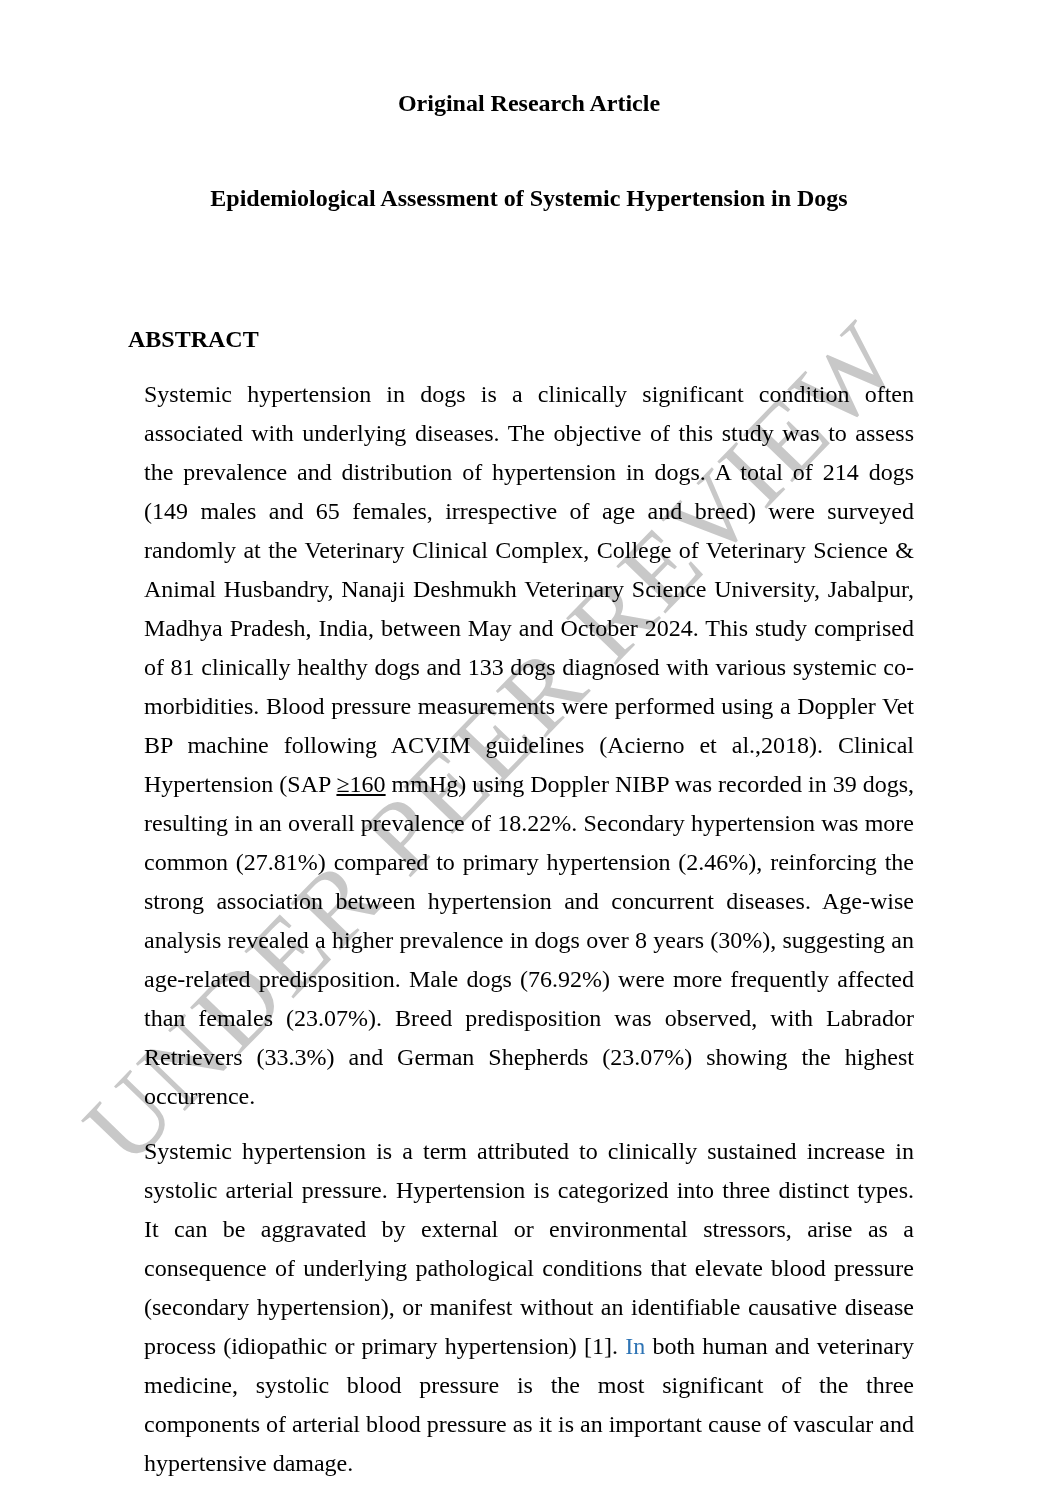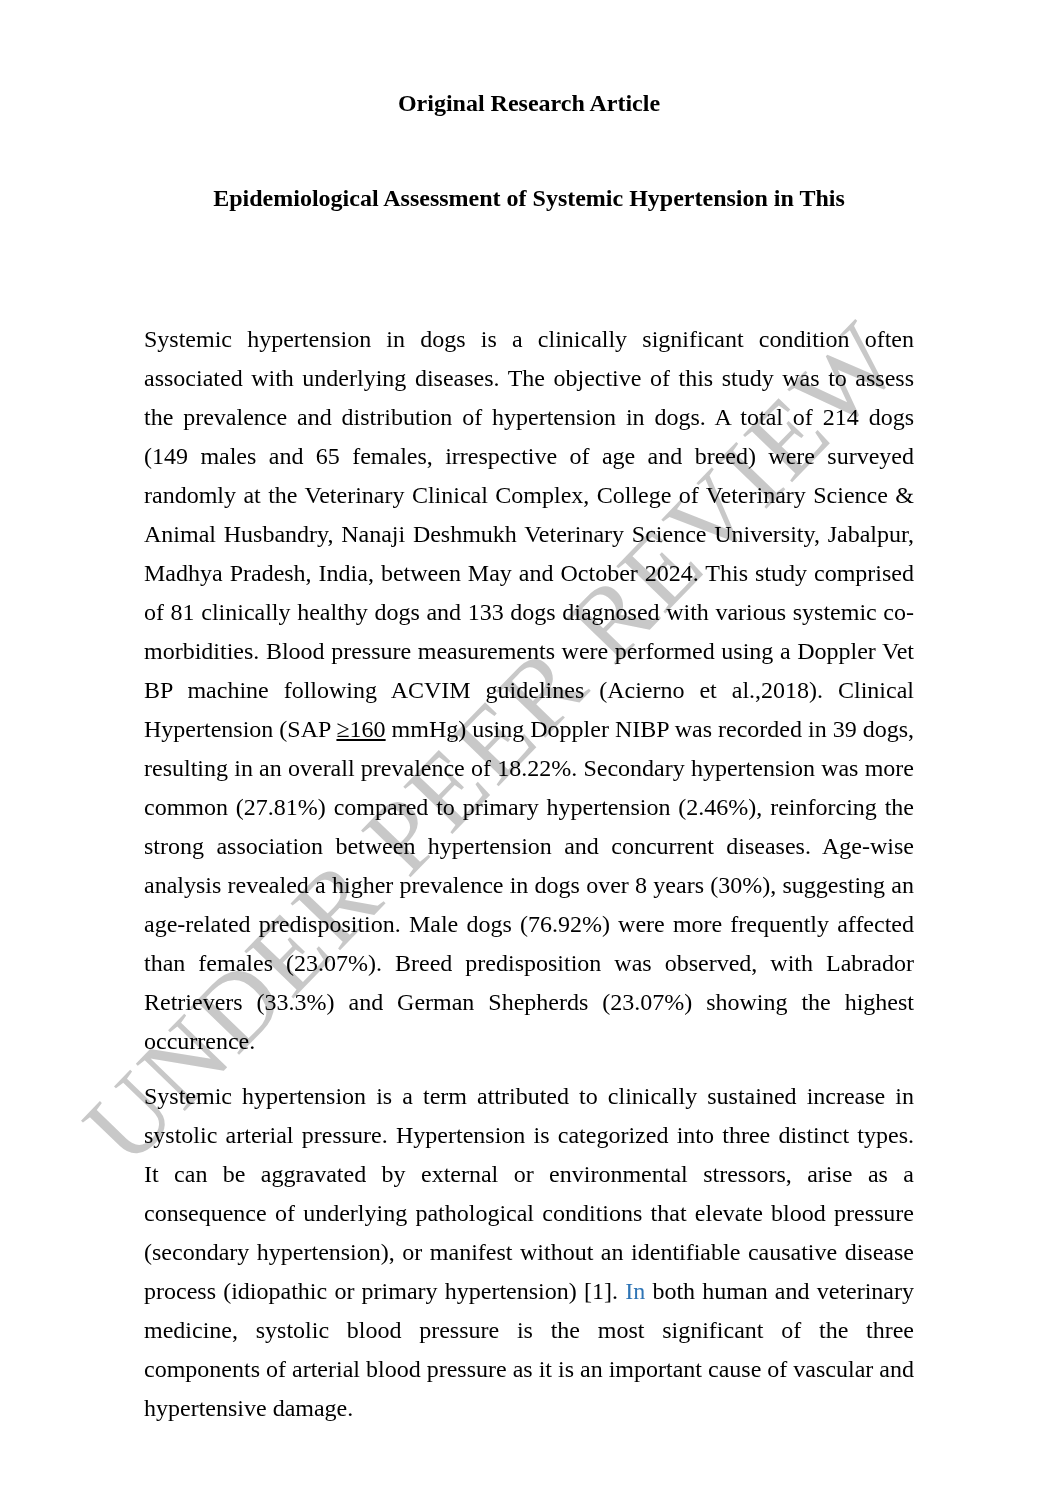--- a/index.html
+++ b/index.html
@@ -80,22 +80,23 @@
 <body>
 
 <div class="page">
 
   <div class="watermark">UNDER PEER REVIEW</div>
 
   <div class="content">
 
     <p class="article-type">Original Research Article</p>
 
-    <p class="paper-title">Epidemiological Assessment of Systemic Hypertension in This</p>
+    <p class="paper-title">Epidemiological Assessment of Systemic Hypertension in Dogs</p>
 
+    <p class="section-heading">ABSTRACT</p>
 
     <p class="body-paragraph"><span>Systemic hypertension in dogs is a clinically significant condition often associated with underlying diseases. The objective of this study was to assess the prevalence and distribution of hypertension in dogs. A total of 214 dogs (149 males and 65 females, irrespective of age and breed) were surveyed randomly at the Veterinary Clinical Complex, College of Veterinary Science &amp; Animal Husbandry, Nanaji Deshmukh Veterinary Science University, Jabalpur, Madhya Pradesh, India, between May and October 2024. This study comprised of 81 clinically healthy dogs and 133 dogs diagnosed with various systemic co-morbidities. Blood pressure measurements were performed using a Doppler Vet BP machine following ACVIM guidelines (Acierno et al.,2018). Clinical Hypertension (SAP </span><span style="text-decoration: underline;">≥160</span><span> mmHg) using Doppler NIBP was recorded in 39 dogs, resulting in an overall prevalence of 18.22%. Secondary hypertension was more common (27.81%) compared to primary hypertension (2.46%), reinforcing the strong association between hypertension and concurrent diseases. Age-wise analysis revealed a higher prevalence in dogs over 8 years (30%), suggesting an age-related predisposition. Male dogs (76.92%) were more frequently affected than females (23.07%). Breed predisposition was observed, with Labrador Retrievers (33.3%) and German Shepherds (23.07%) showing the highest occurrence.</span></p>
 
 
 
     <p class="body-paragraph"><span>Systemic hypertension is a term attributed to clinically sustained increase in systolic arterial pressure. Hypertension is categorized into three distinct types. It can be aggravated by external or environmental stressors, arise as a consequence of underlying pathological conditions that elevate blood pressure (secondary hypertension), or manifest without an identifiable causative disease process (idiopathic or primary hypertension) [1]. </span><span style="color: rgb(46, 116, 181);">In</span><span> both human and veterinary medicine, systolic blood pressure is the most significant of the three components of arterial blood pressure as it is an important cause of vascular and hypertensive damage.</span></p>
 
   </div>
 </div>
 

